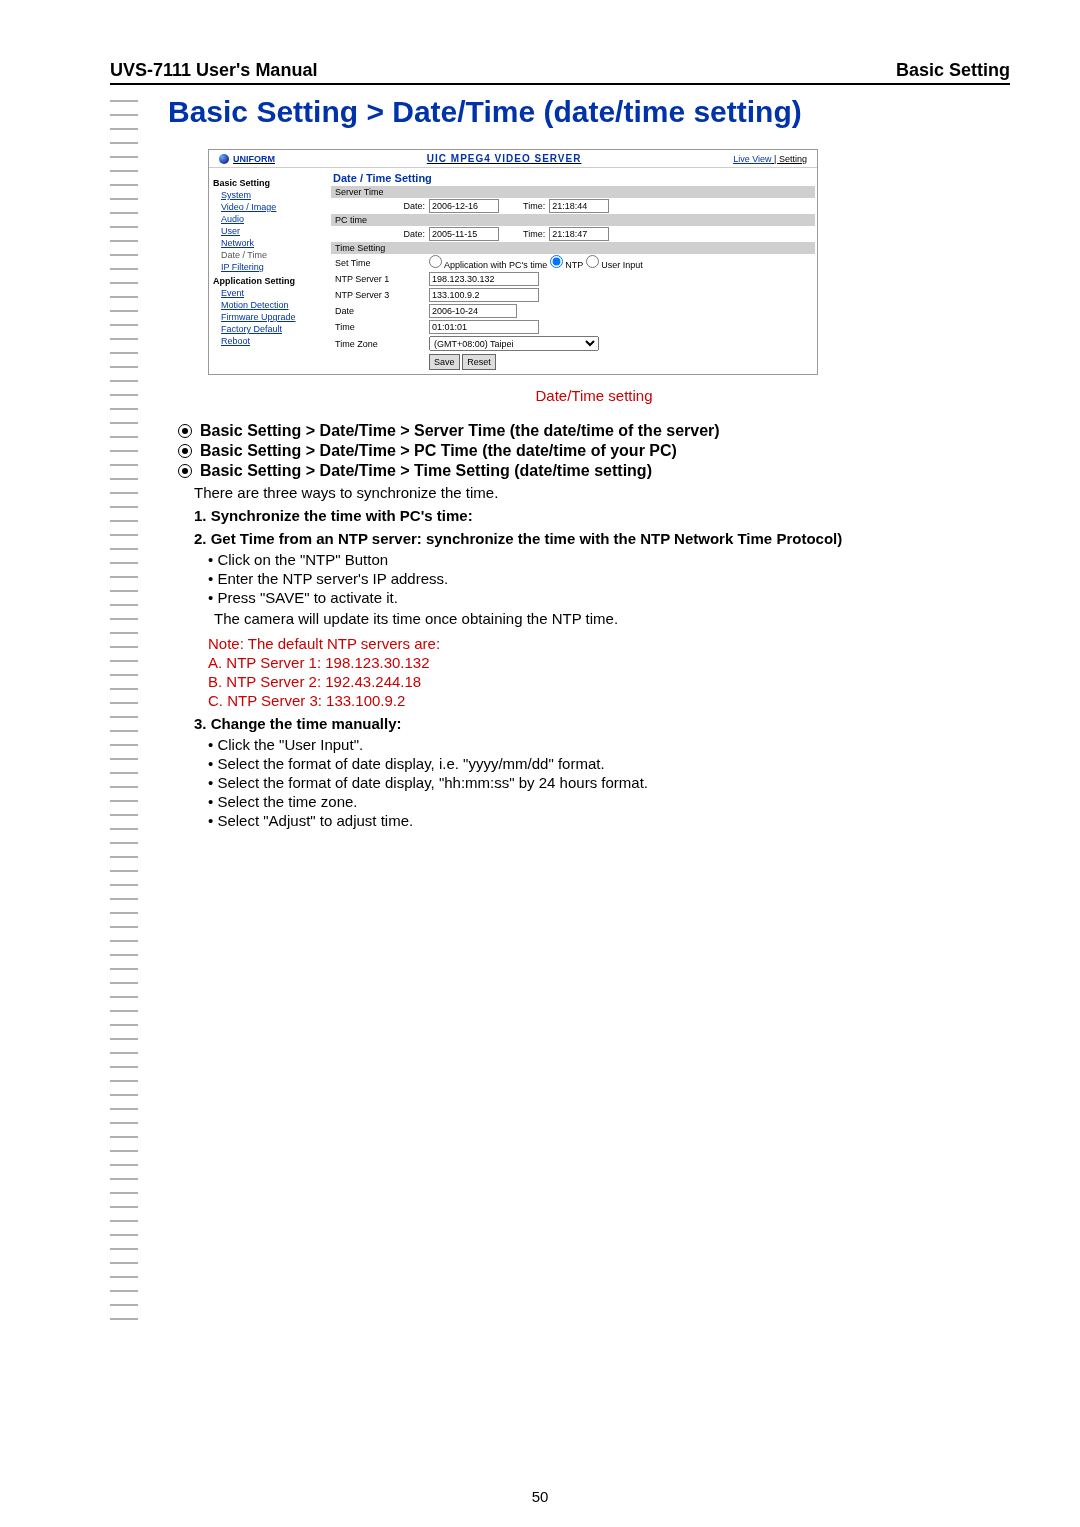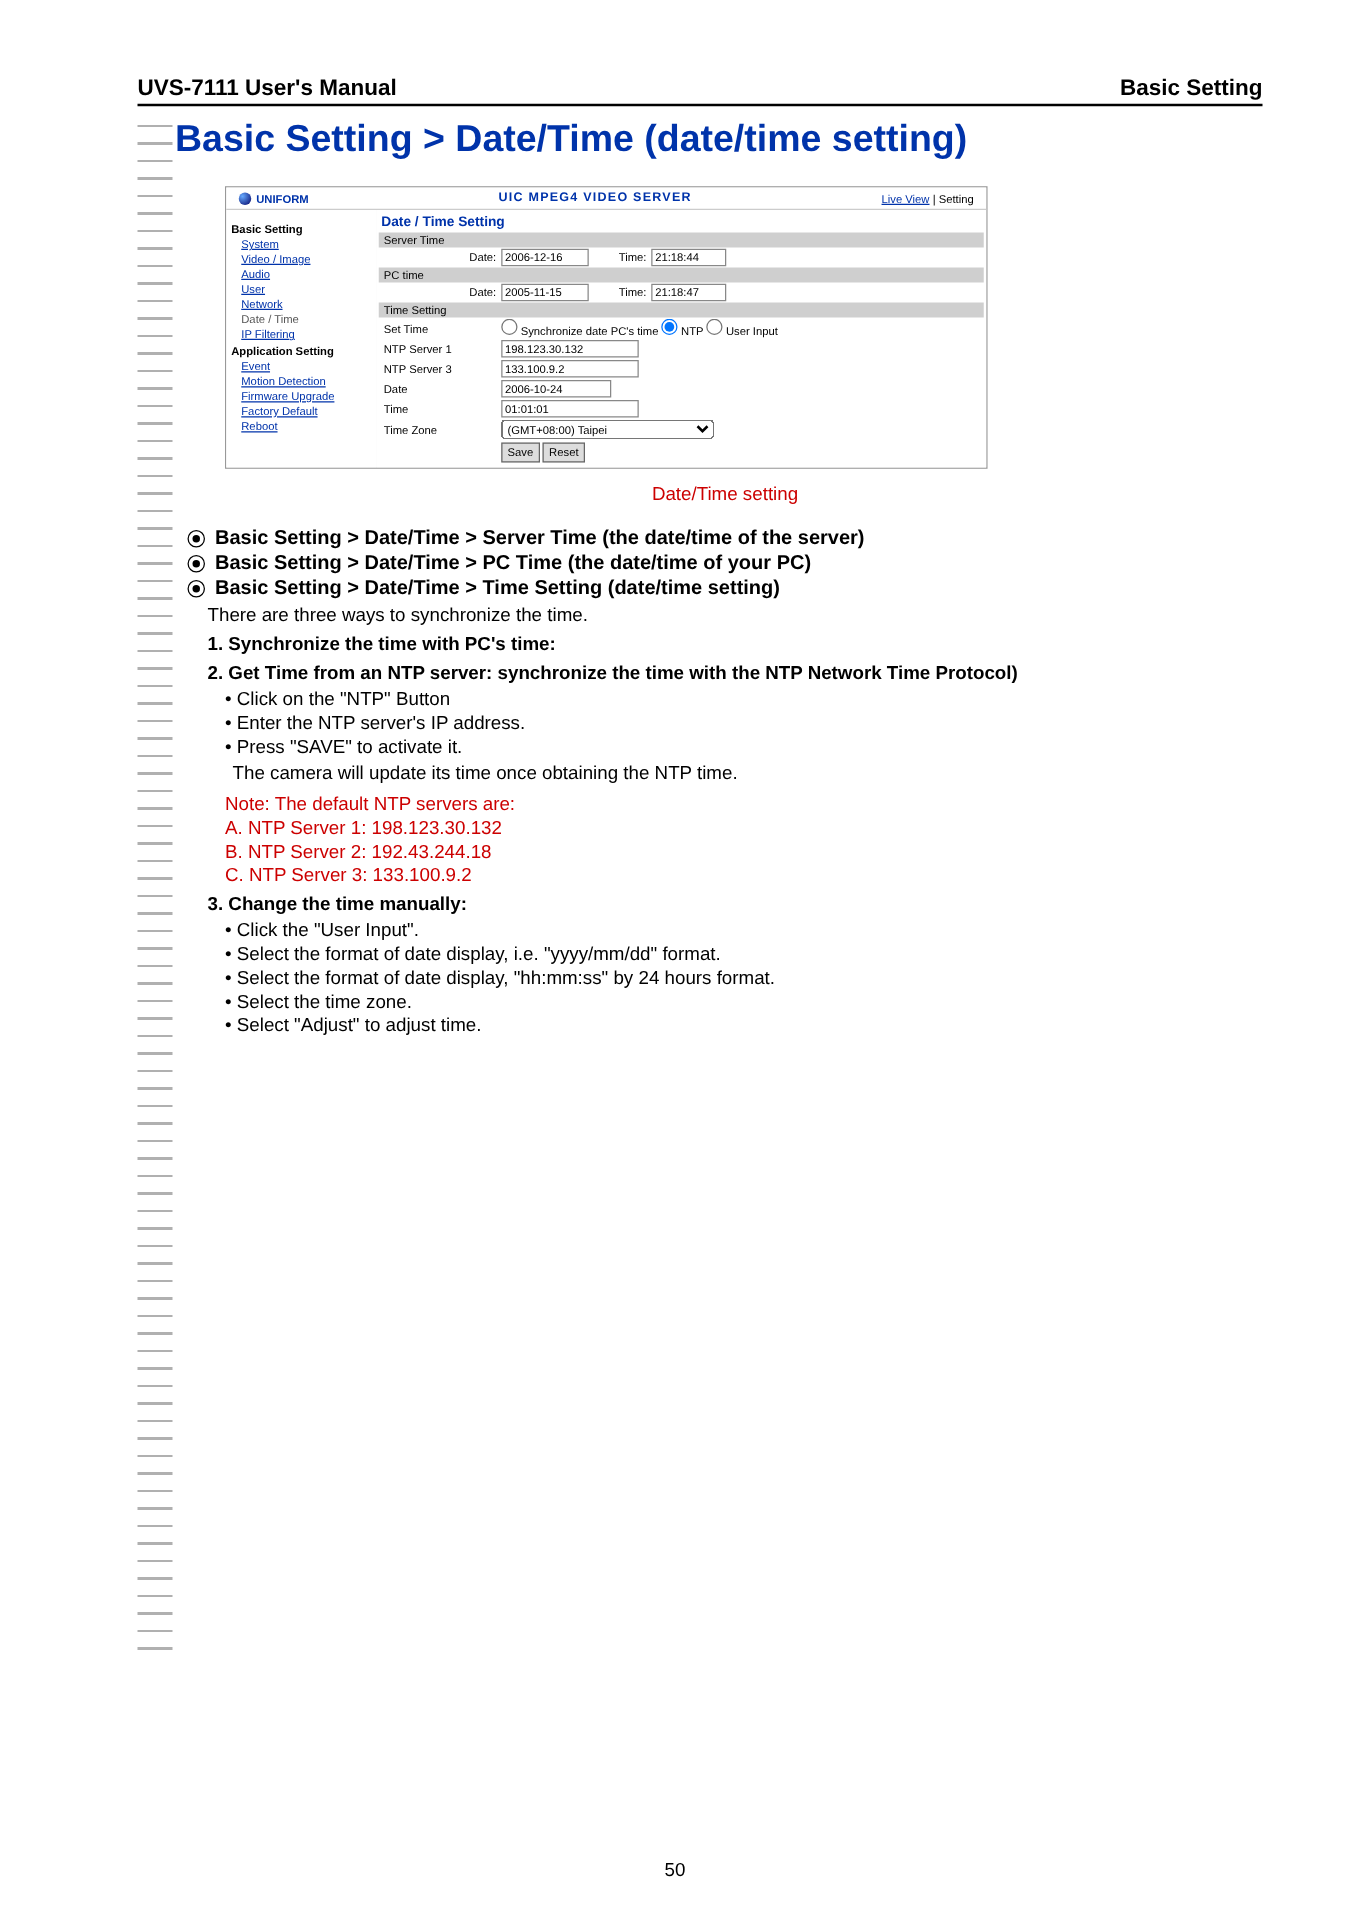--- a/index.html
+++ b/index.html
@@ -36,21 +36,21 @@
   }
   .header-left {
     font-size: 18px;
     font-weight: bold;
   }
   .header-right {
     font-size: 18px;
     font-weight: bold;
   }
   .content {
-    margin-left: 40px;
+    margin-left: 68px;
     margin-top: 10px;
   }
   .page-title {
     font-size: 30px;
     font-weight: bold;
     color: #0033aa;
     margin-bottom: 20px;
   }
   .screenshot-box {
     width: 610px;
@@ -60,20 +60,21 @@
     font-size: 10px;
     background: #f0f0f0;
   }
   .shot-header {
     display: flex;
     align-items: center;
     justify-content: space-between;
     background: #fff;
     padding: 3px 10px;
     border-bottom: 1px solid #ccc;
+    text-decoration: underline;
   }
   .shot-logo {
     display:flex;
     align-items:center;
     gap:4px;
   }
   .logo-dot {
     width: 10px;
     height: 10px;
     border-radius: 50%;
@@ -178,21 +179,21 @@
         <div class="row">
           <span class="lbl" style="text-align:right;">Date:</span>
           <input type="text" style="width: 70px;" value="2005-11-15">
           <span style="margin-left:20px;">Time:</span>
           <input type="text" style="width: 60px;" value="21:18:47">
         </div>
         <div class="row-header">Time Setting</div>
         <div class="row">
           <span class="lbl">Set Time</span>
           <span class="inline-radio">
-            <label><input type="radio" name="st" style=""> <span>Synchronize date PC's time</span></label>
+            <label><input type="radio" name="st" style=""> <span>Application with PC's time</span></label>
             <label><input type="radio" name="st" checked="" style=""> <span>NTP</span></label>
             <label><input type="radio" name="st" style=""> <span>User Input</span></label>
           </span>
         </div>
         <div class="row">
             <span class="lbl">NTP Server 1</span>
             <input type="text" style="width: 110px;" value="198.123.30.132">
           </div>
         <div class="row">
             <span class="lbl">NTP Server 3</span>

